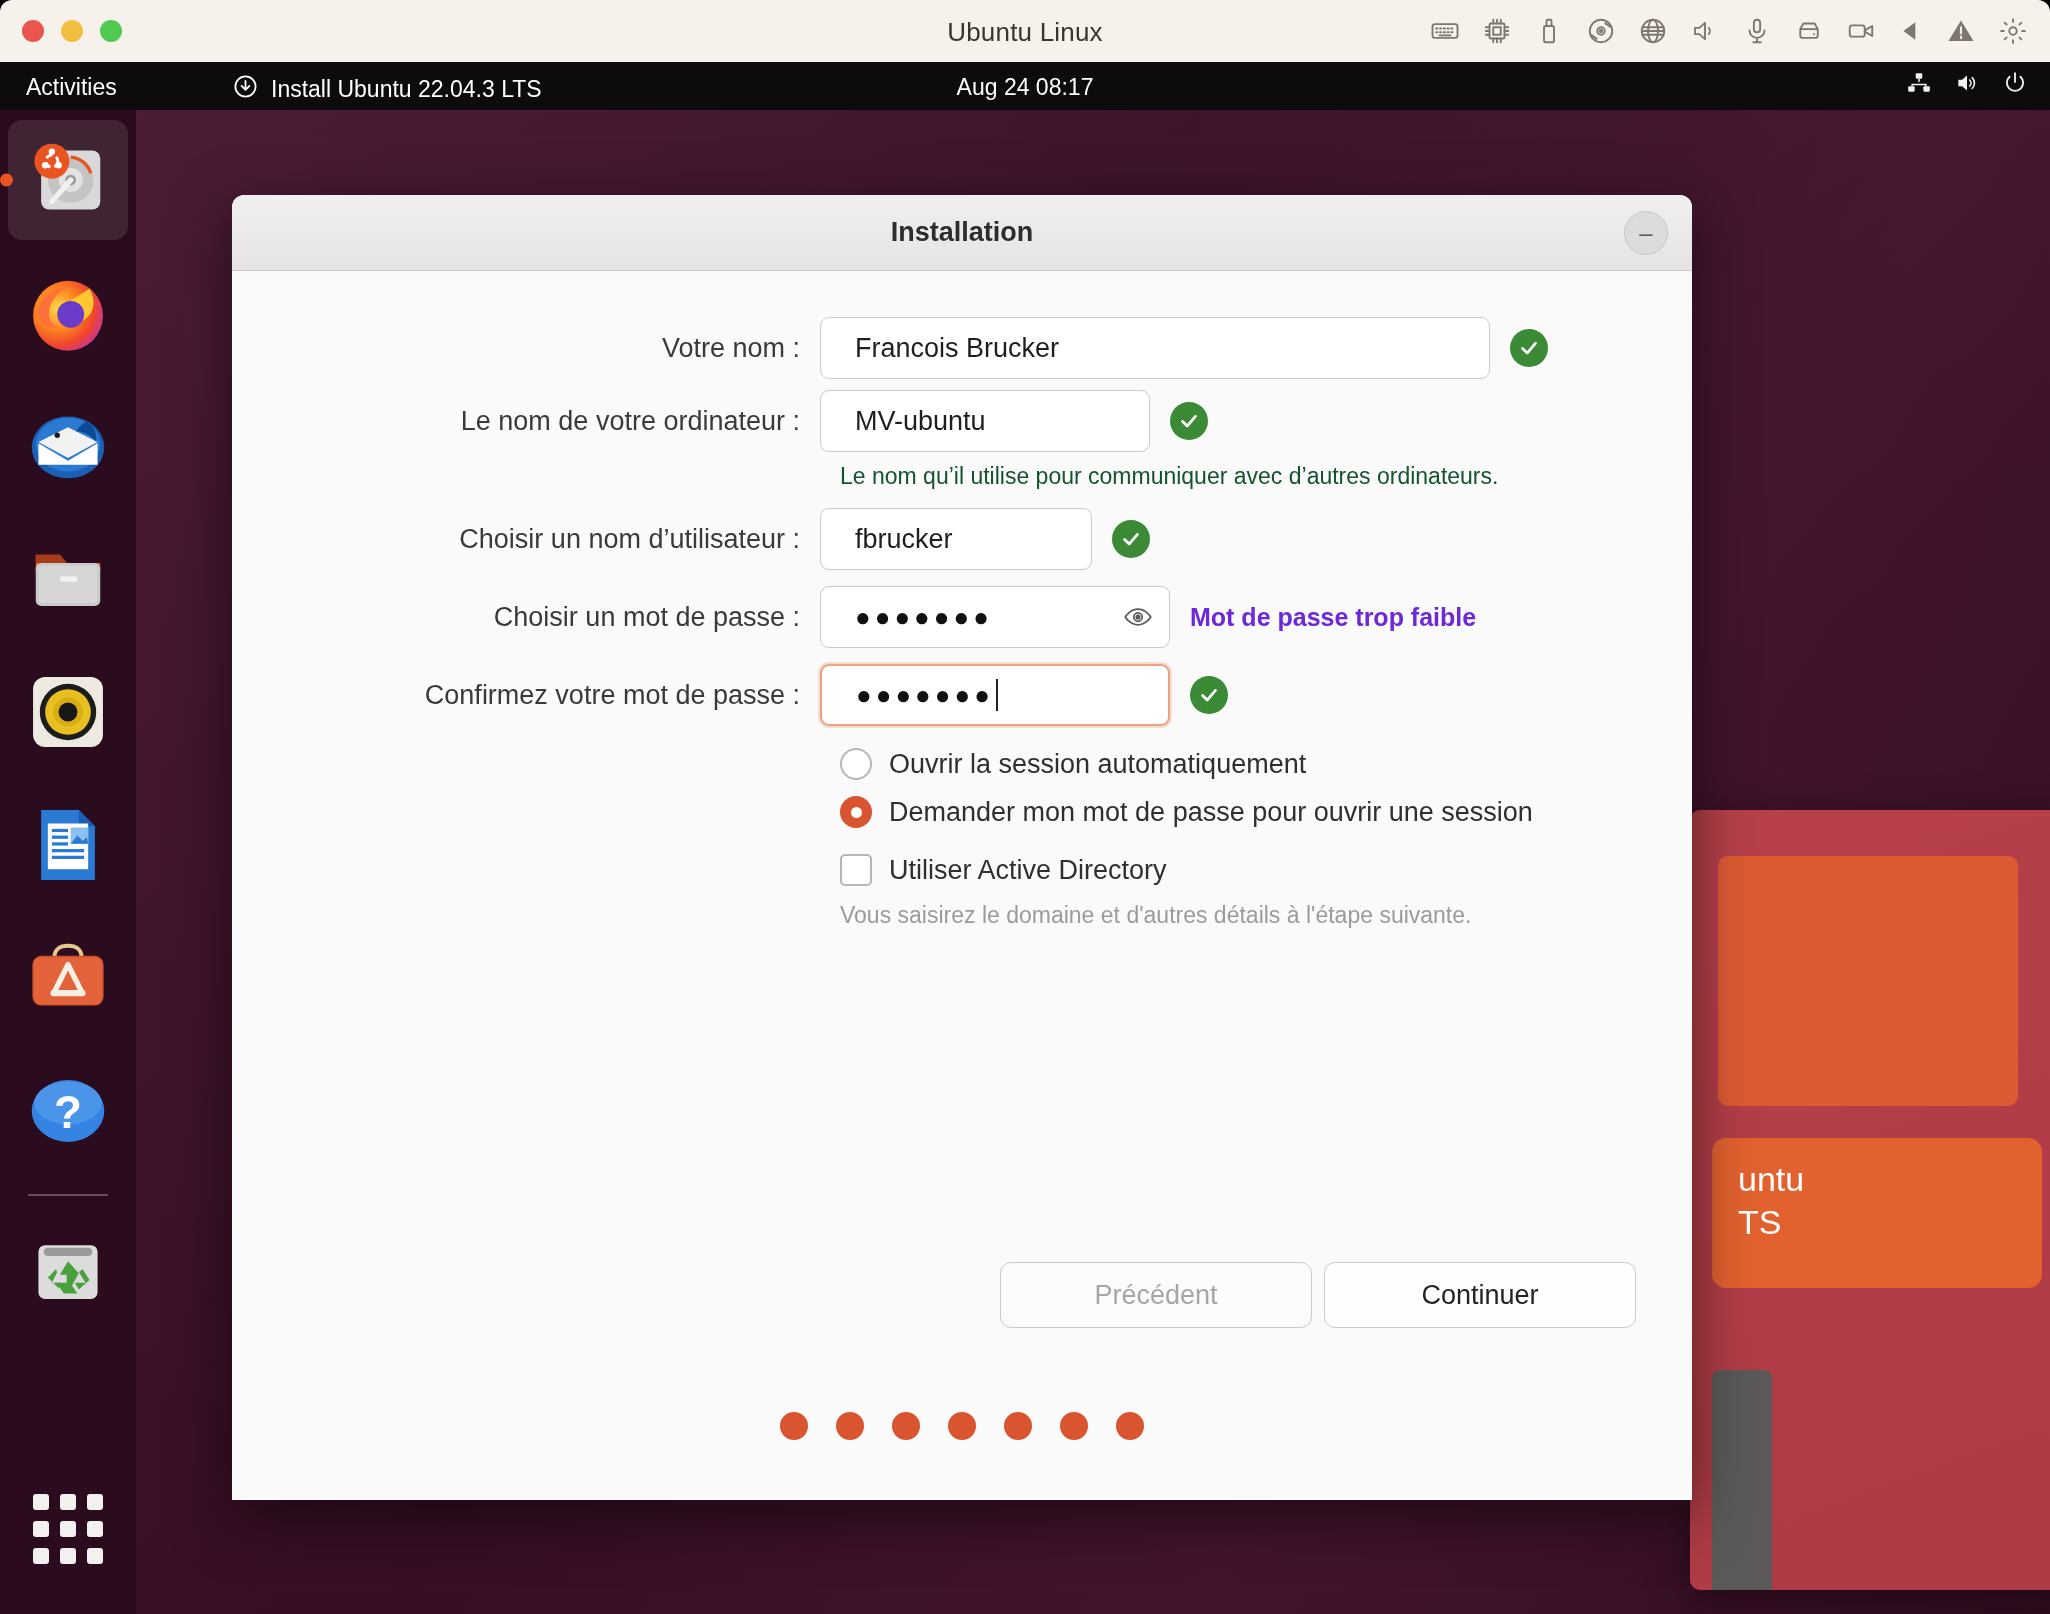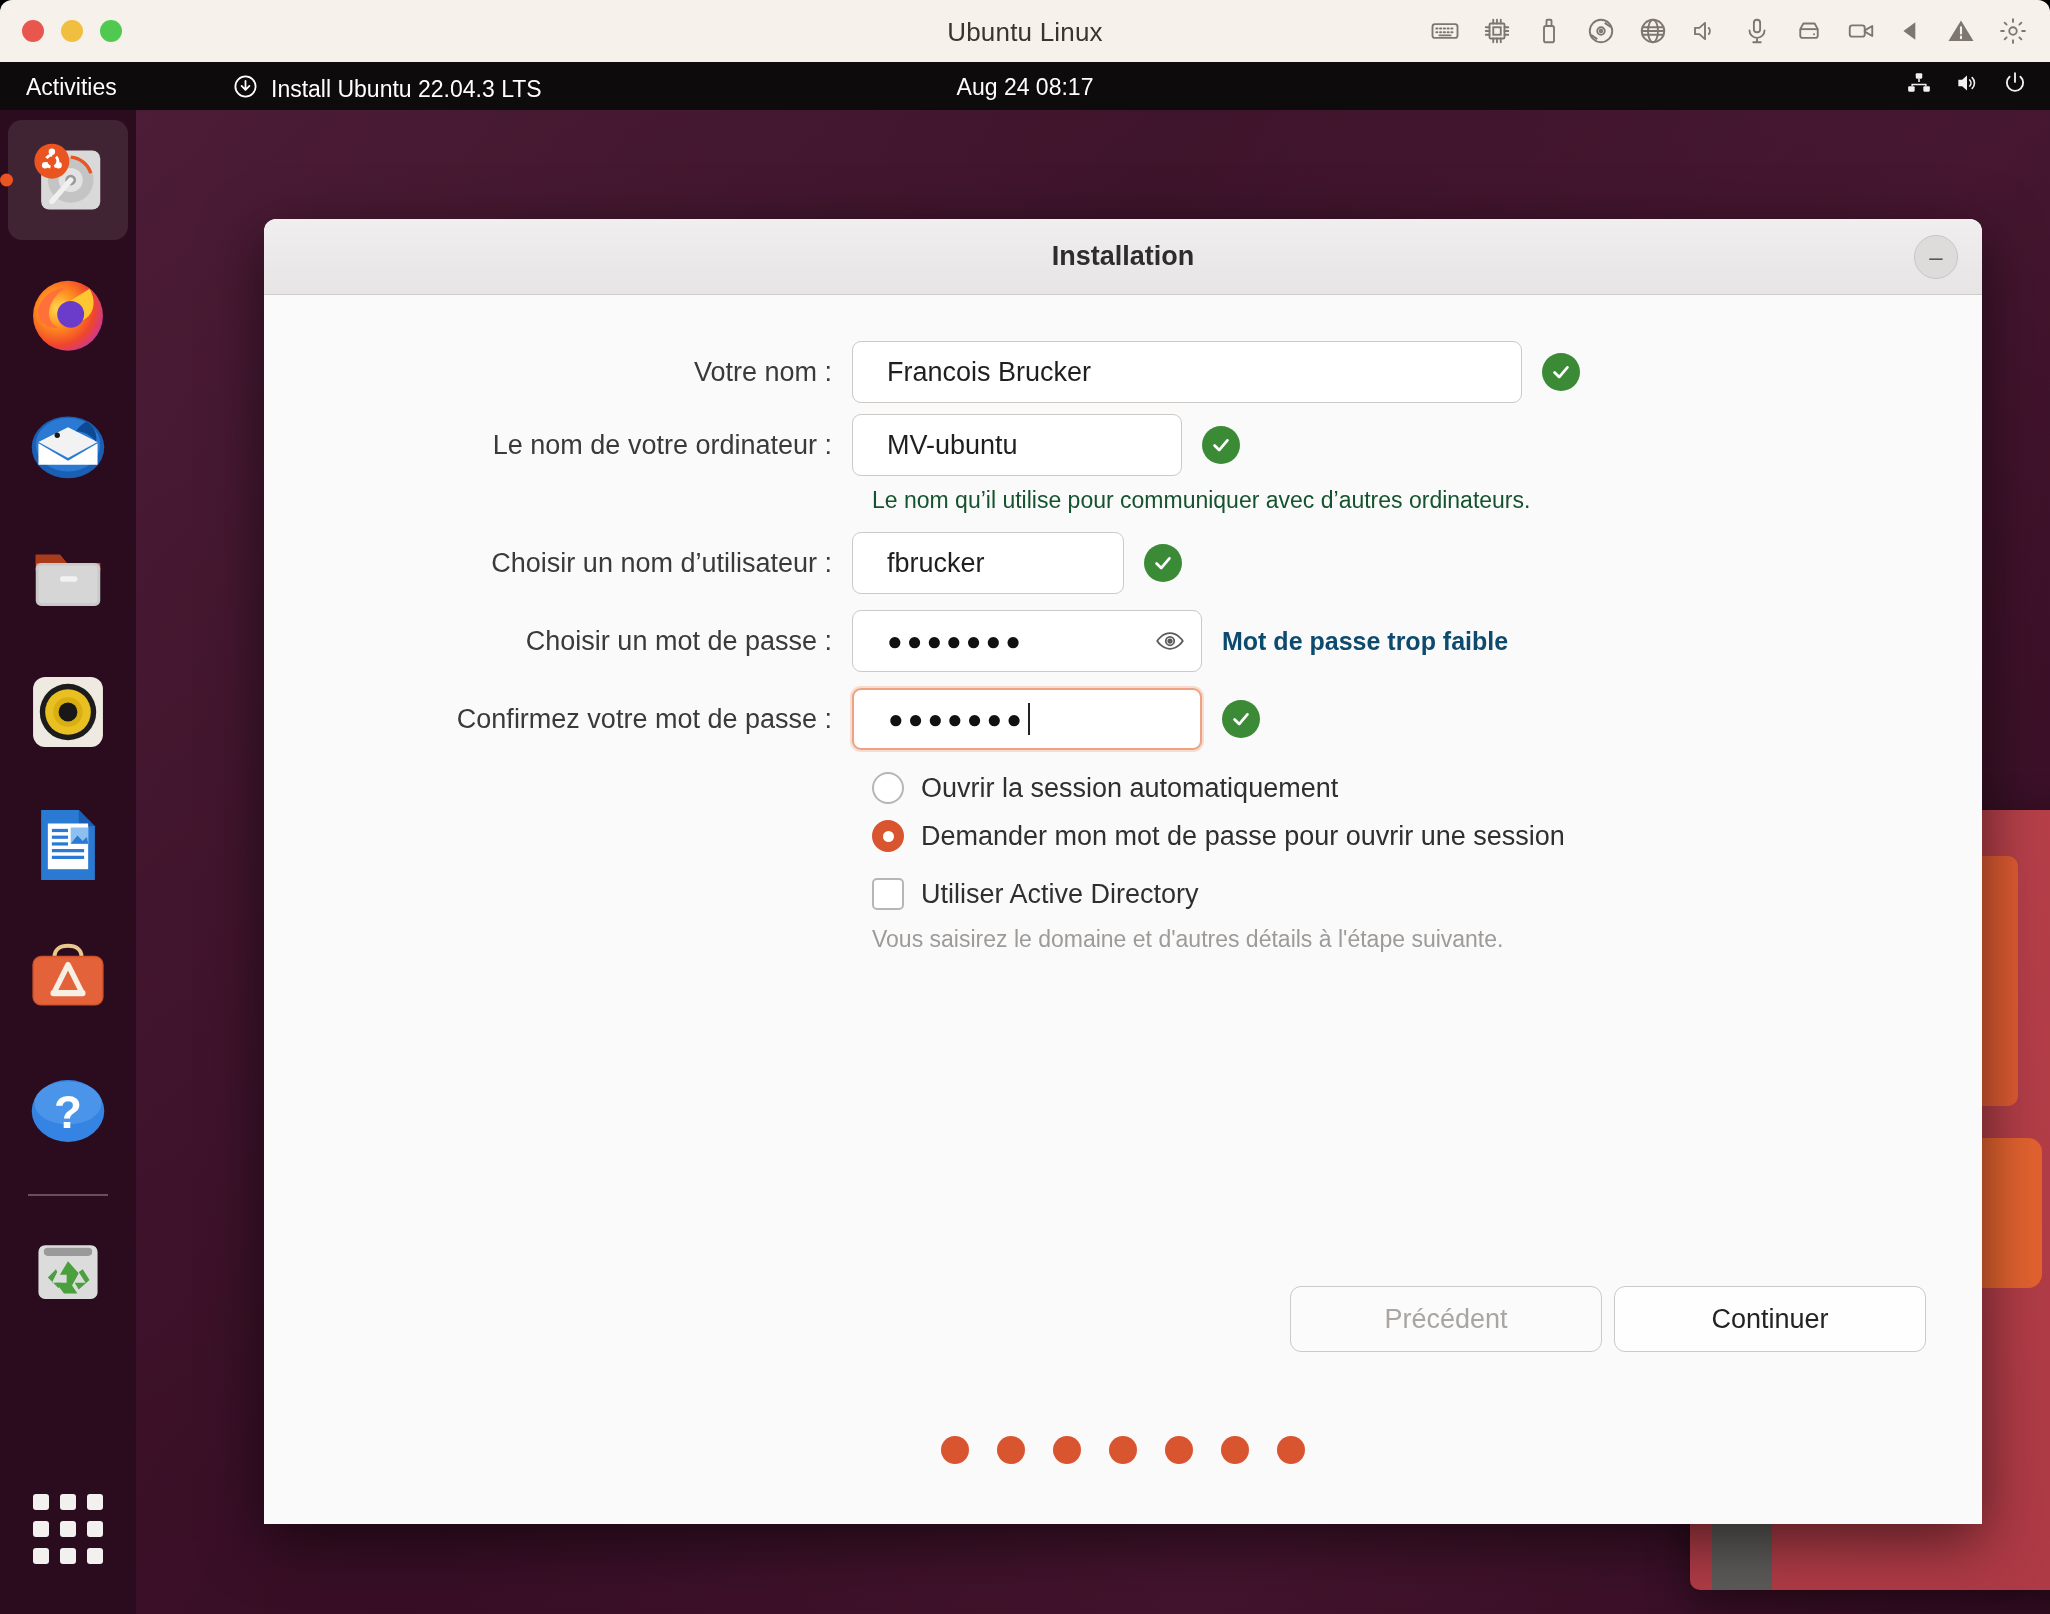--- a/index.html
+++ b/index.html
@@ -172,30 +172,29 @@
     position: absolute;
     left: 22px; top: 560px;
     width: 60px; height: 280px;
     background: #5c5a58;
     border-radius: 8px;
   }
 
   
   .installer {
     position: absolute;
-    left: 232px; top: 109px;
-    width: 1718px; height: 1305px;
+    left: 232px; top: 85px;
+    width: 1460px; height: 1305px;
     background: #fafafa;
     border-radius: 12px 12px 0 0;
     box-shadow: 0 16px 60px rgba(0,0,0,0.55);
     overflow: hidden;
     display: flex;
     flex-direction: column;
     z-index: 10;
-    margin-left: 32px;
   }
   .win-titlebar {
     position: relative;
     height: 76px;
     background: linear-gradient(180deg, #f0eeee 0%, #e6e4e4 100%);
     border-bottom: 1px solid #cfcccc;
     border-radius: 12px 12px 0 0;
     display: flex; align-items: center; justify-content: center;
     flex: none;
   }
@@ -296,21 +295,21 @@
     border-radius: 50%;
     background: #3a8a36;
     display: flex; align-items: center; justify-content: center;
     flex: none;
   }
   .ok-badge svg { display: block; }
 
   .warn-text {
     font-size: 25px;
     font-weight: bold;
-    color: #0c4a6e;
+    color: #6d28d9;
     white-space: nowrap;
   }
 
   .hint {
     font-size: 23px;
     color: #14532d;
     margin: 6px 0 18px 608px;
   }
   .hint-dim { color: #9d9a98; }
 

